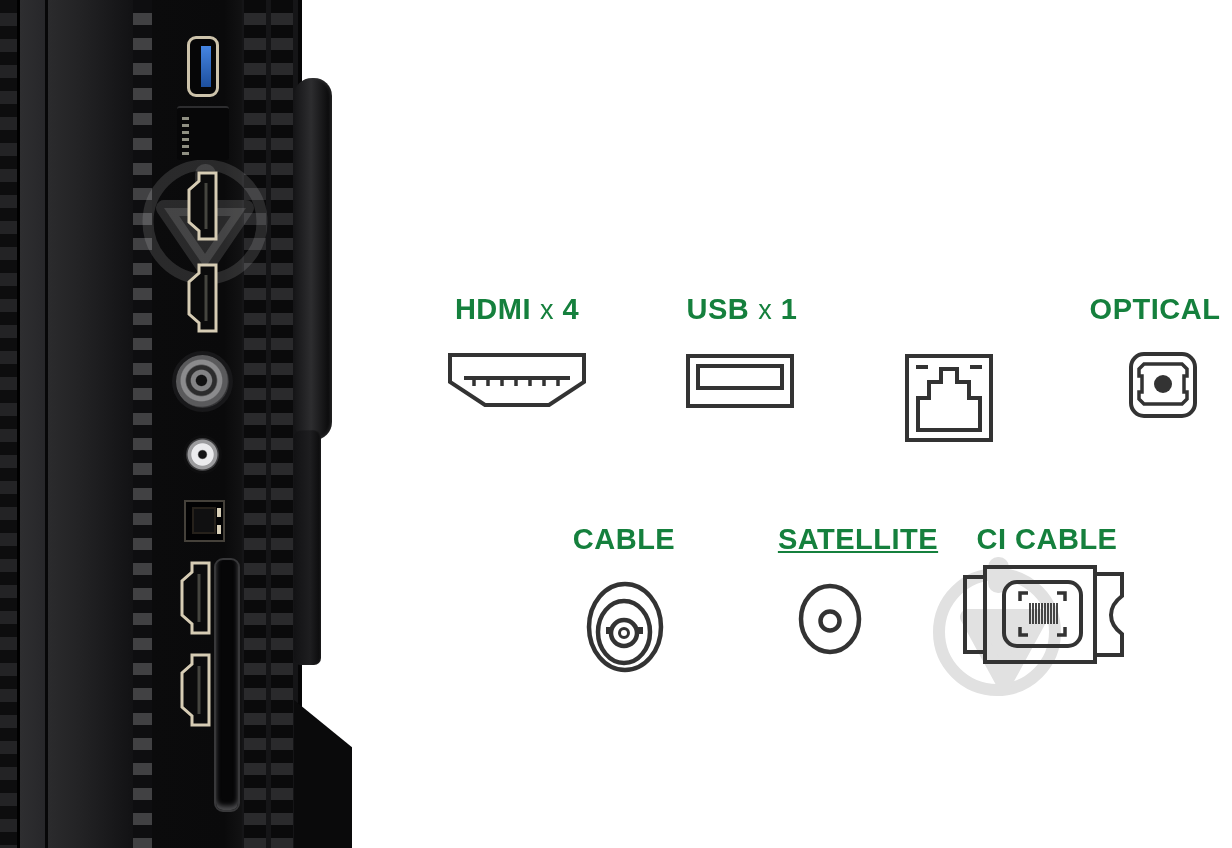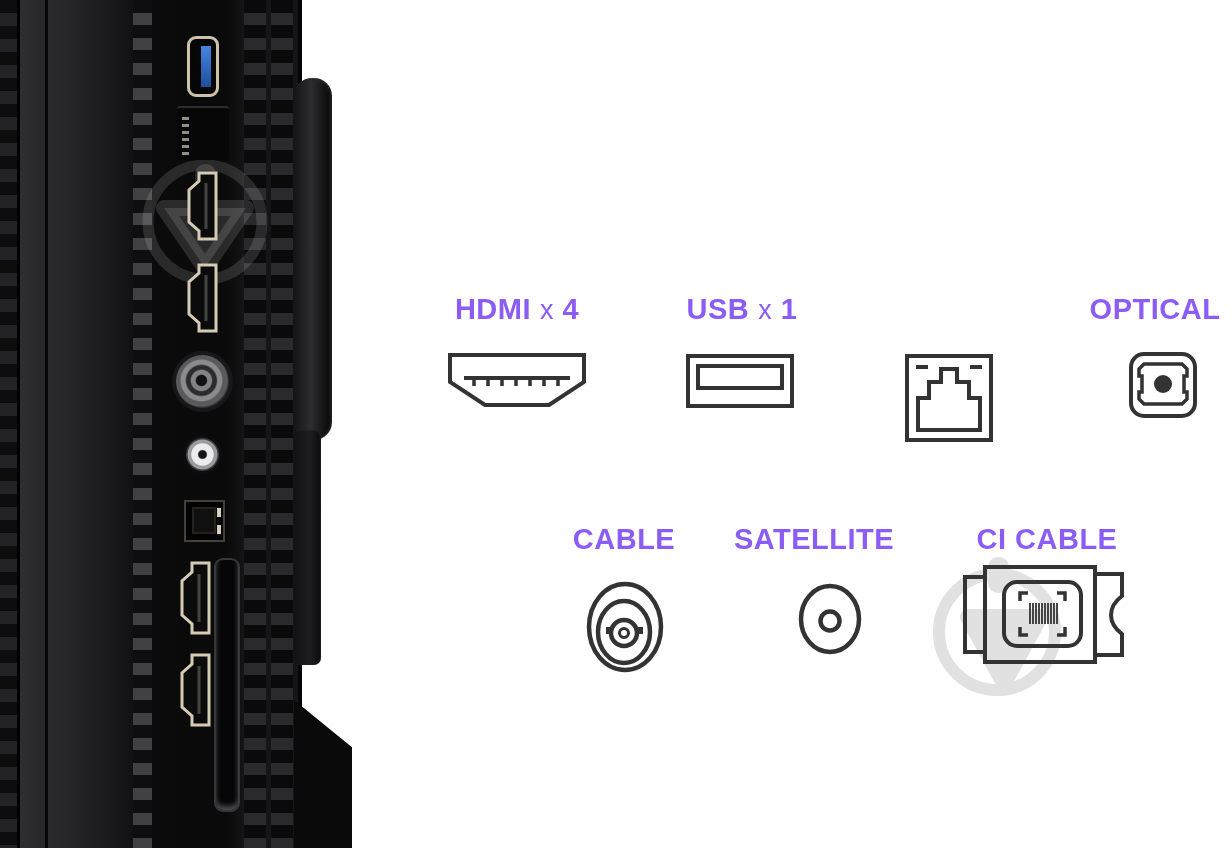--- a/index.html
+++ b/index.html
@@ -58,21 +58,21 @@
   .optical-port { left:184px; top:500px; width:41px; height:42px;
     background:#020203; border:2px solid #45413a; }
   .optical-inner { position:absolute; left:6px; top:5px; width:24px; height:27px;
     background:#101011; border:2px solid #26211b; }
   .optical-tab { position:absolute; right:2px; width:4px; height:9px; background:#d9d0b8; }
   .ci-slot-photo { left:214px; top:558px; width:26px; height:254px; border-radius:9px;
     background:#060607; border:2px solid #38383a;
     box-shadow: inset 0 -4px 5px rgba(210,210,215,0.35); }
   
   .port-label { position:absolute; height:32px; text-align:center; white-space:nowrap;
-    font-size:29px; font-weight:700; color:#8b5cf6; letter-spacing:0.5px; }
+    font-size:29px; font-weight:700; color:#15803d; letter-spacing:0.5px; }
   .port-label .times { font-weight:400; font-size:27px; margin:0 9px; letter-spacing:0; }
   .port-label .count { font-weight:700; }
   .port-label .times:empty, .port-label .count:empty { display:none; margin:0; }
   .icon-svg { position:absolute; }
 </style>
 </head>
 <body>
 
 <div id="canvas">
 
@@ -151,21 +151,21 @@
   </div>
   <div class="port-label" style="left:662px; top:293px; width:160px;">
     <span class="nm">USB</span><span class="times">x</span><span class="count">1</span>
   </div>
   <div class="port-label" style="left:1075px; top:293px; width:160px;">
     <span class="nm">OPTICAL</span>
   </div>
   <div class="port-label" style="left:544px; top:523px; width:160px;text-align:center;">
     <span class="nm">CABLE</span>
   </div>
-  <div class="port-label" style="left:724px; top:523px; width:180px;">
+  <div class="port-label" style="left:768px; top:523px; width:180px;text-decoration:underline;">
     <span class="nm">SATELLITE</span>
   </div>
   <div class="port-label" style="left:967px; top:523px; width:160px;">
     <span class="nm">CI CABLE</span>
   </div>
 
   <svg class="icon-svg" style="left:447px; top:352px;" width="140" height="58" viewBox="0 0 140 58">
     <g fill="none" stroke="#333333" stroke-width="4">
       <path d="M3 3 H137 V30 L102 53 H38 L3 30 Z"></path>
       <line x1="17" y1="26" x2="123" y2="26" stroke-width="4"></line>

